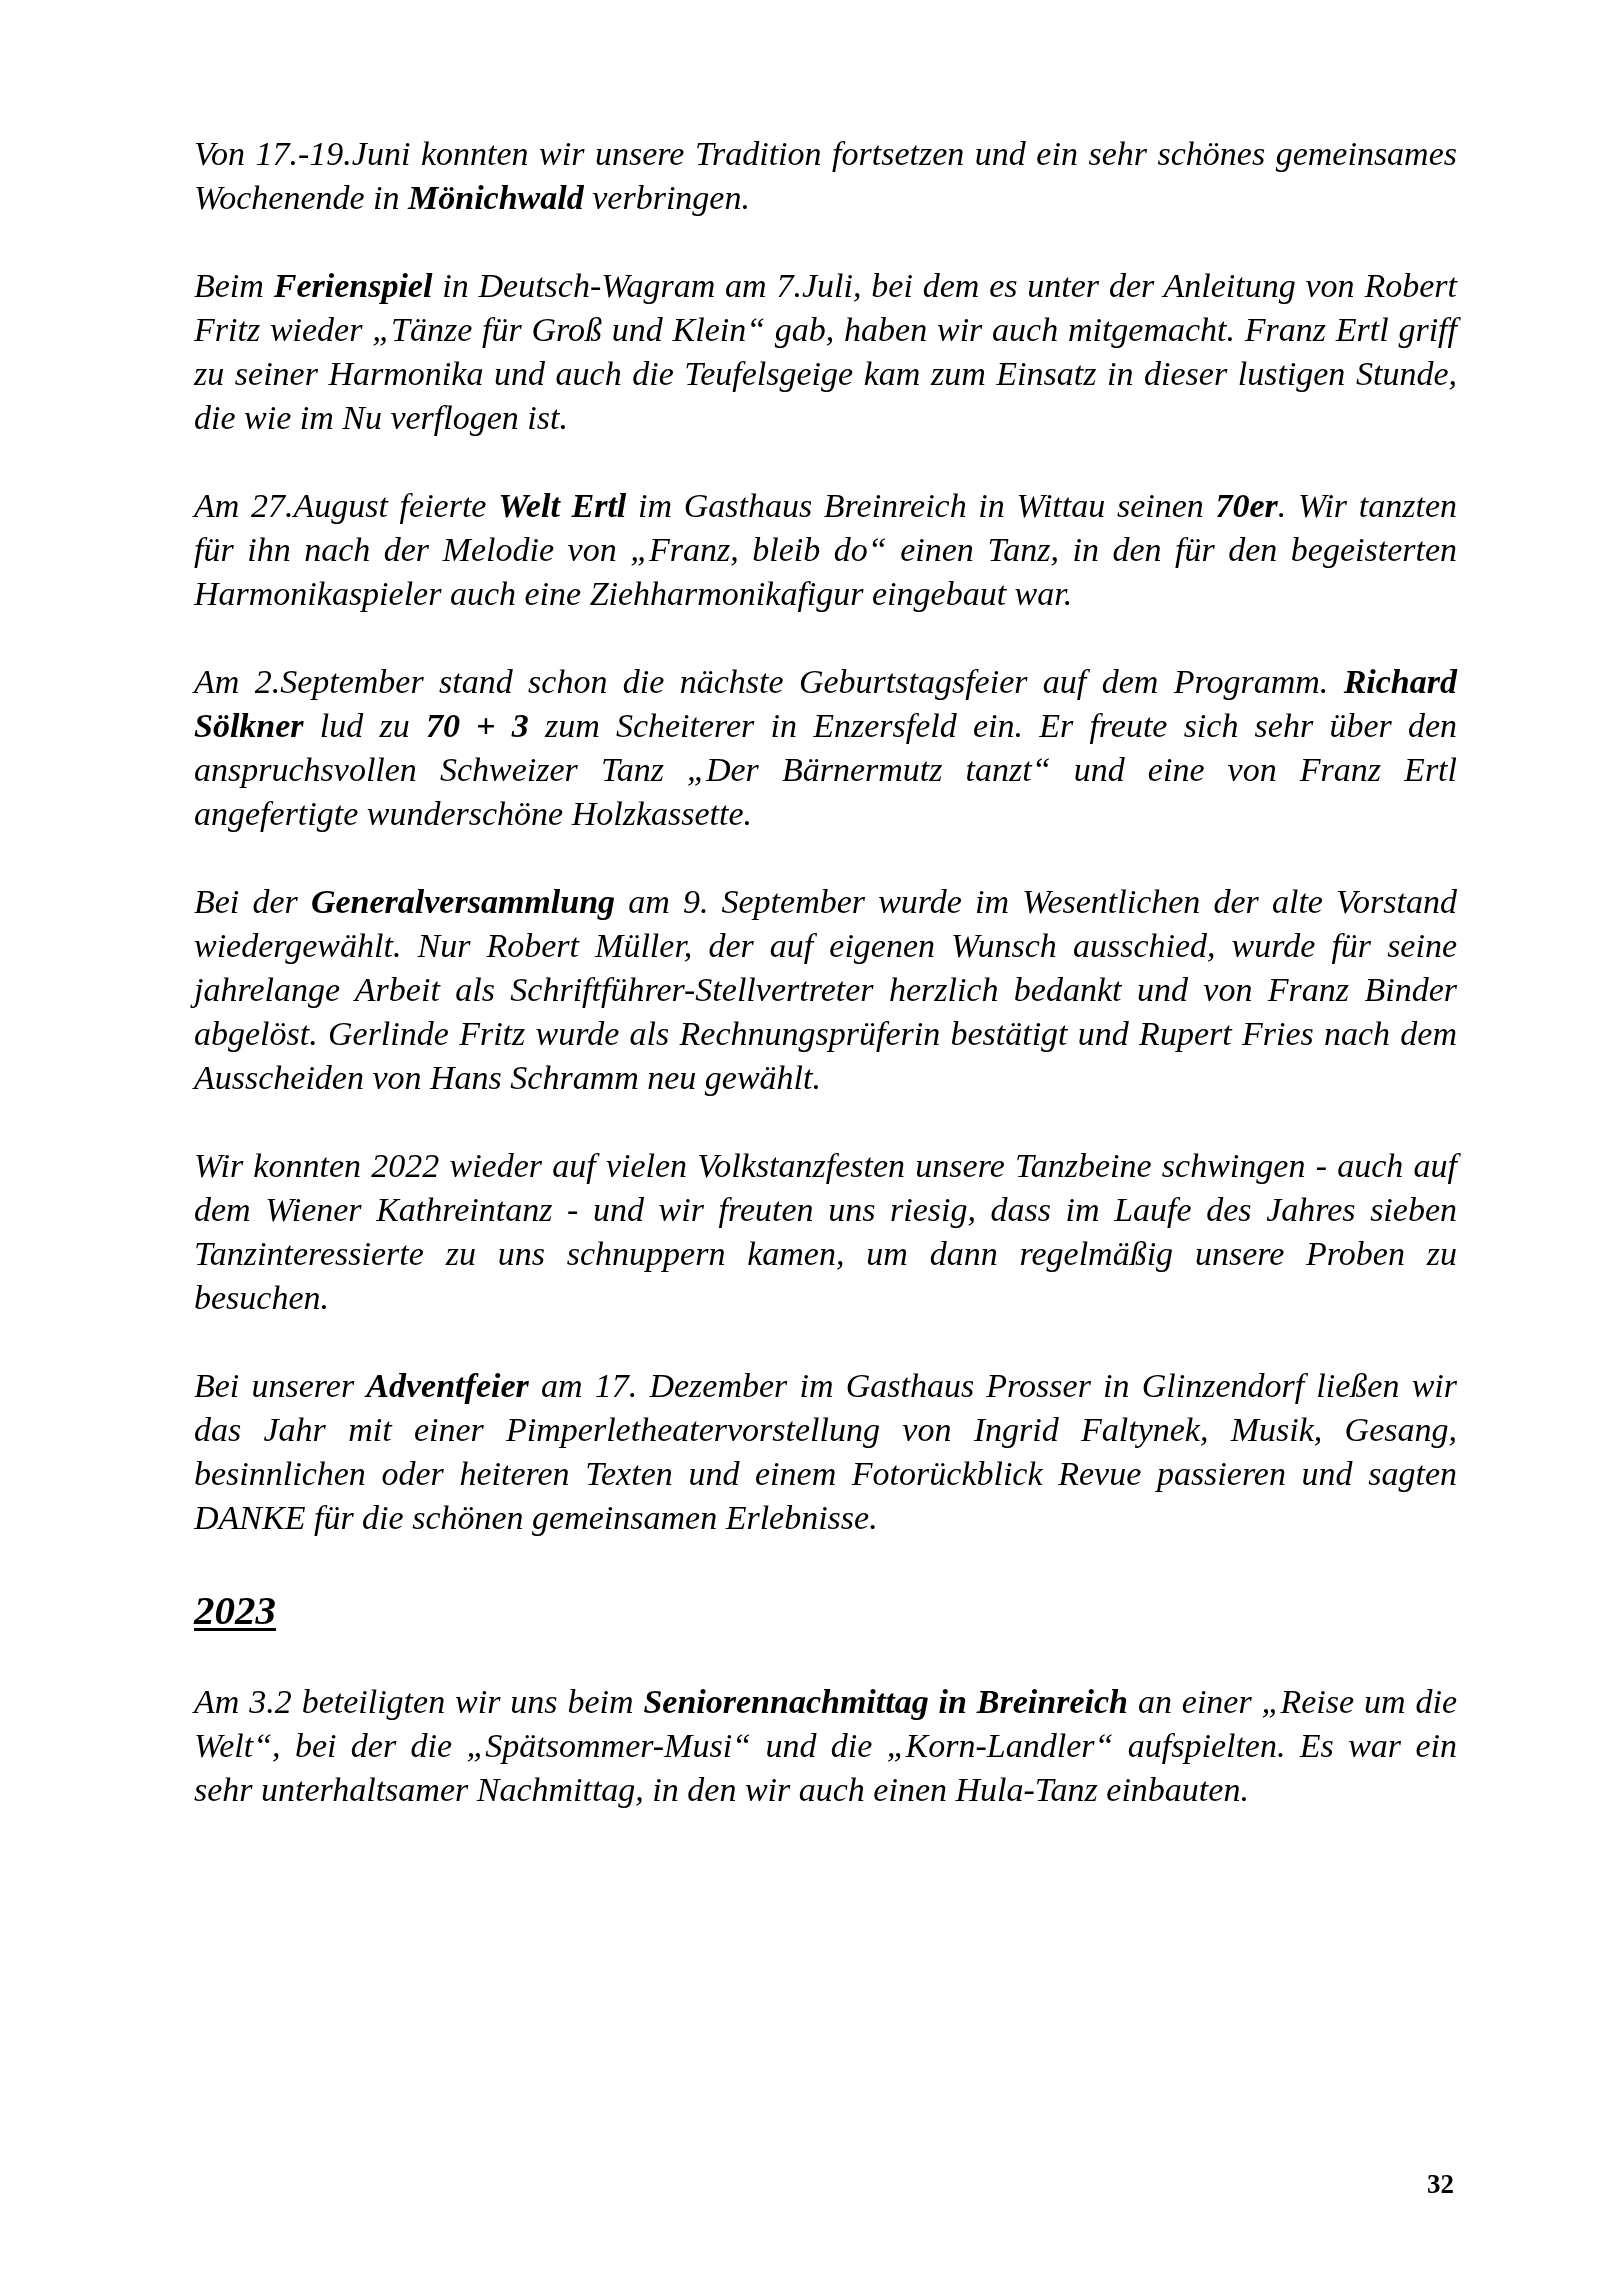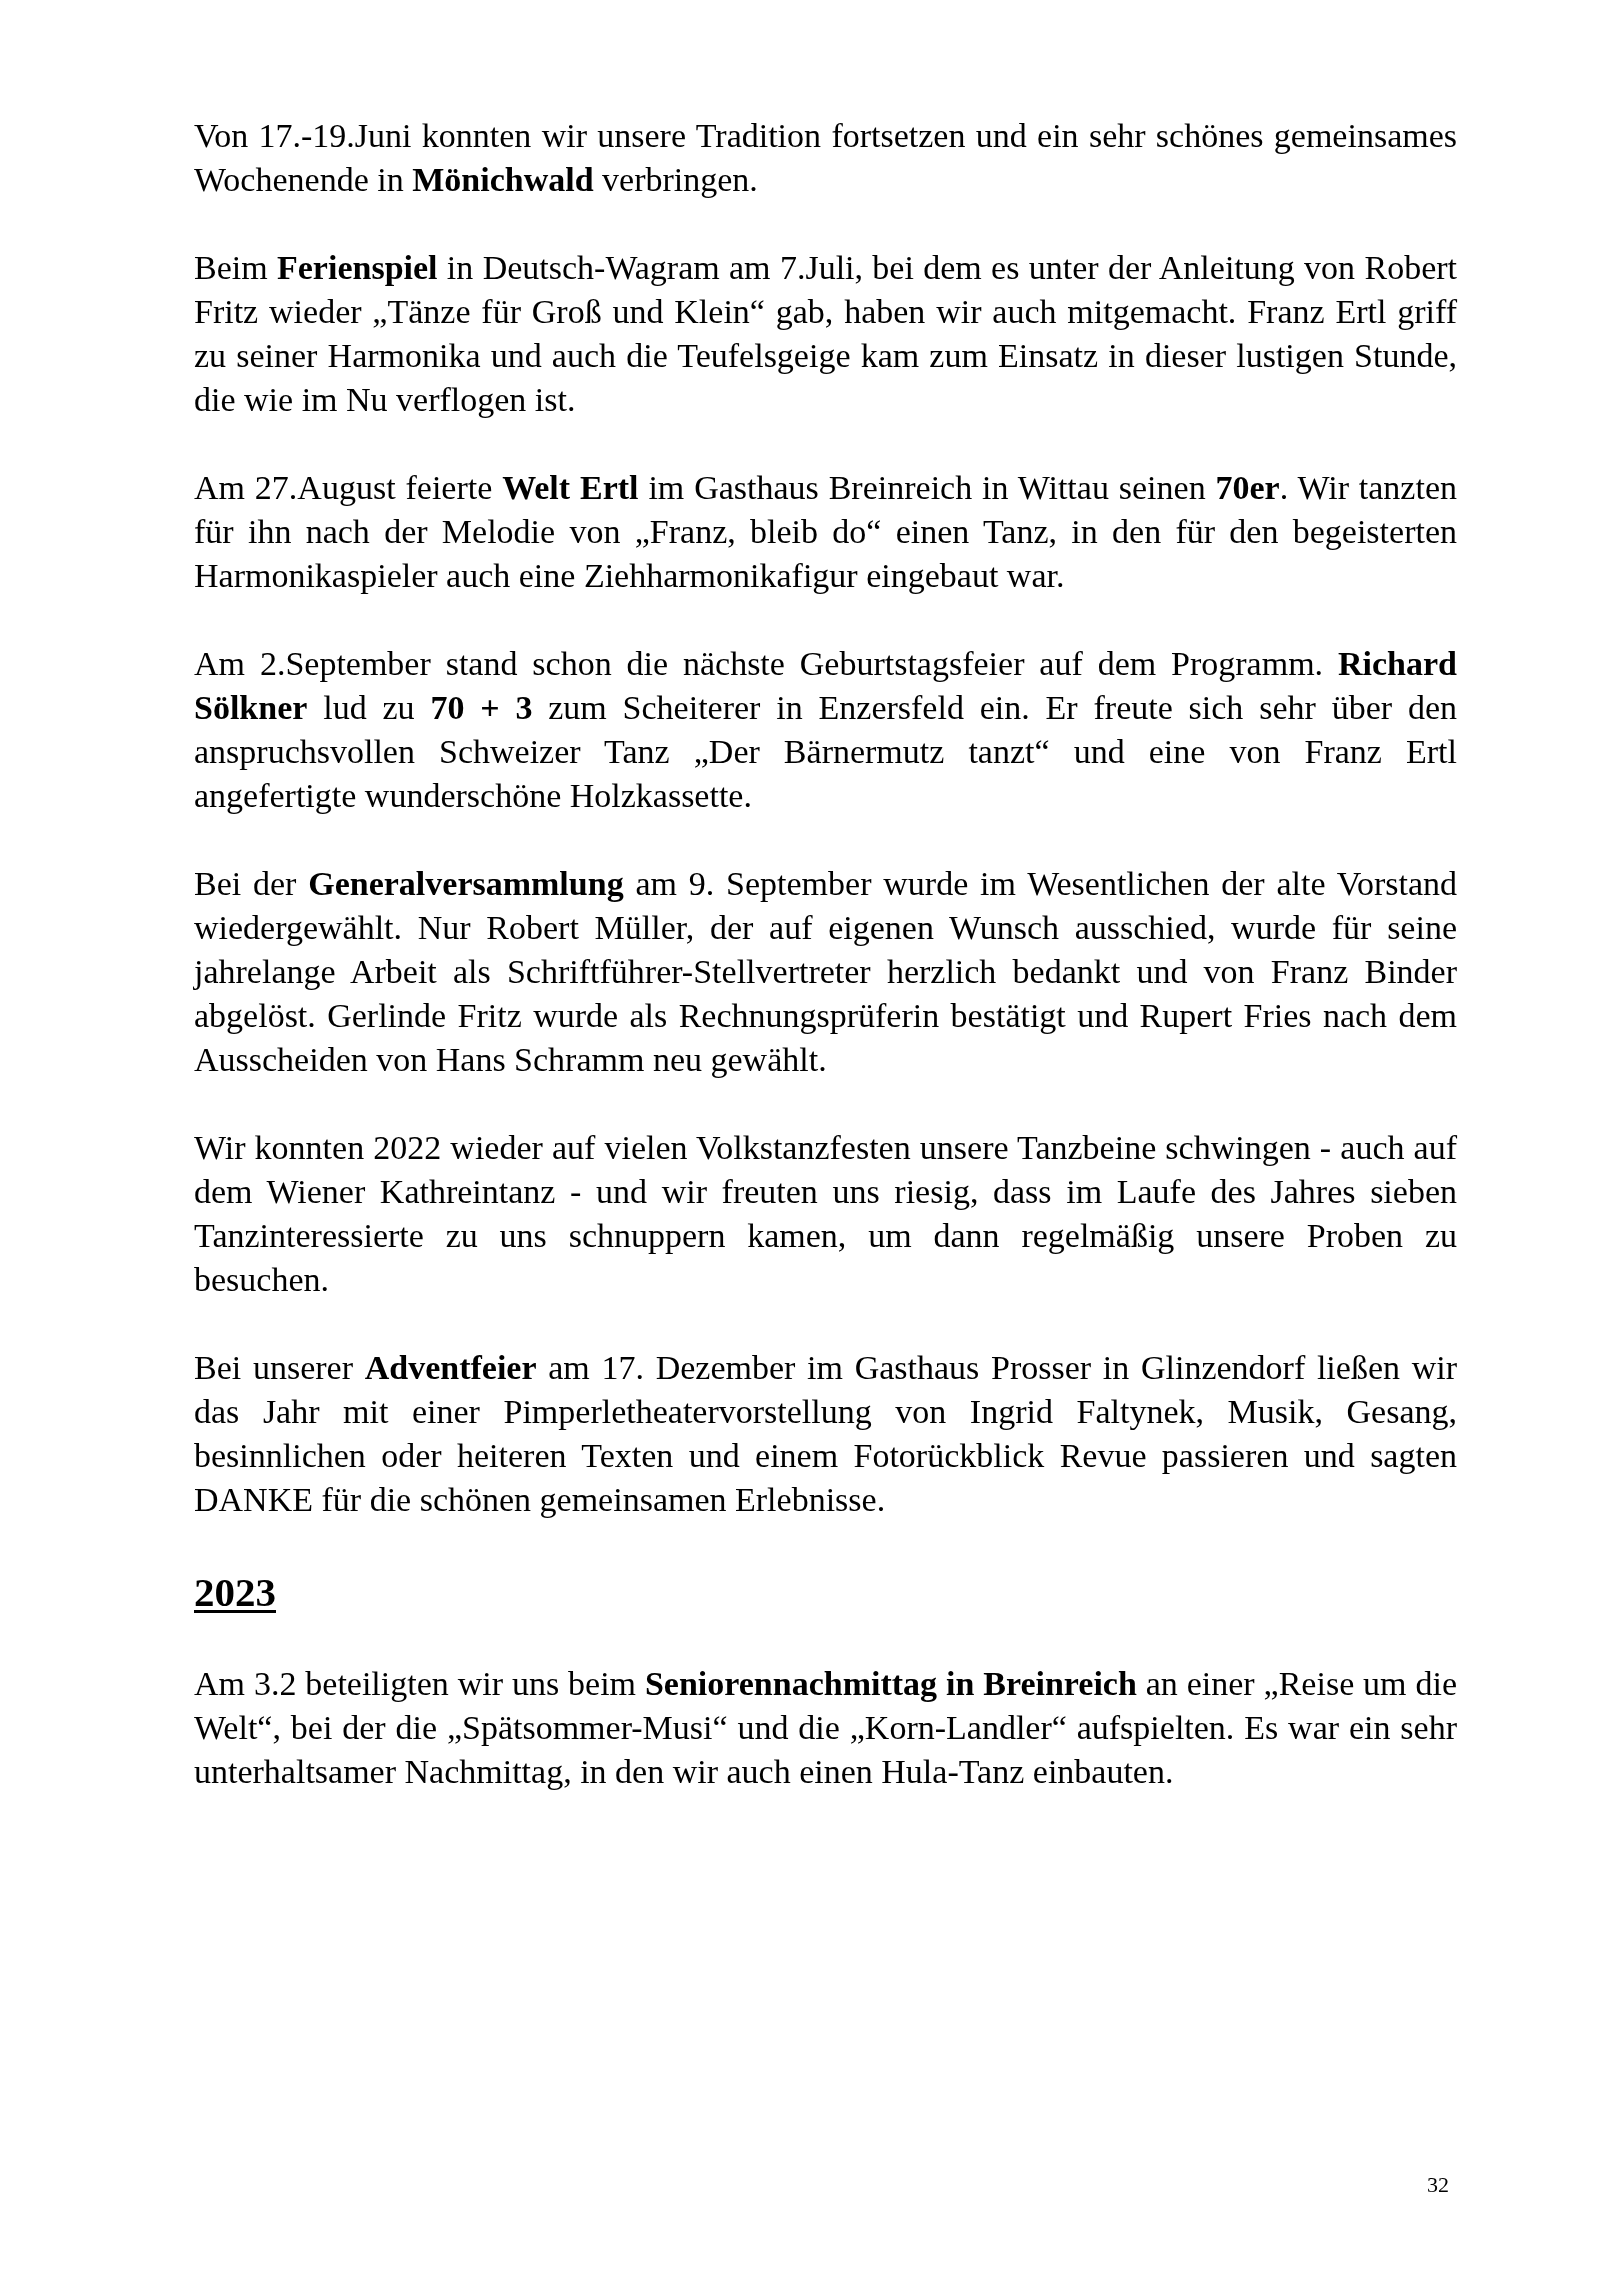--- a/index.html
+++ b/index.html
@@ -11,22 +11,23 @@
     width: 1623px;
     height: 2295px;
     position: relative;
     overflow: hidden;
     font-family: "Liberation Serif", "DejaVu Serif", serif;
     color: #000000;
   }
   .page {
     position: absolute;
     left: 194px;
-    top: 114px;
+    top: 132px;
     width: 1263px;
+    font-style: italic;
   }
   .para {
     font-size: 34px;
     line-height: 44px;
     text-align: justify;
     margin: 0 0 44px 0;
   }
   .para b { font-weight: bold; }
   .year-heading {
     font-size: 41px;
@@ -34,22 +35,23 @@
     text-decoration: underline;
     text-decoration-thickness: 3.3px;
     text-underline-offset: 3.9px;
     margin: 5px 0 44px 0;
     line-height: 52px;
   }
   .page-number {
     position: absolute;
     left: 1427px;
     top: 2168px;
-    font-size: 22px;
+    font-size: 27px;
     line-height: 33px;
+    font-weight: bold;
   }
 </style>
 </head>
 <body>
 
 <div class="page">
 
   <p class="para">
     <span>Von 17.-19.Juni konnten wir unsere Tradition fortsetzen und ein sehr schönes gemeinsames Wochenende in </span><b>Mönichwald</b><span> verbringen.</span>
   </p>

